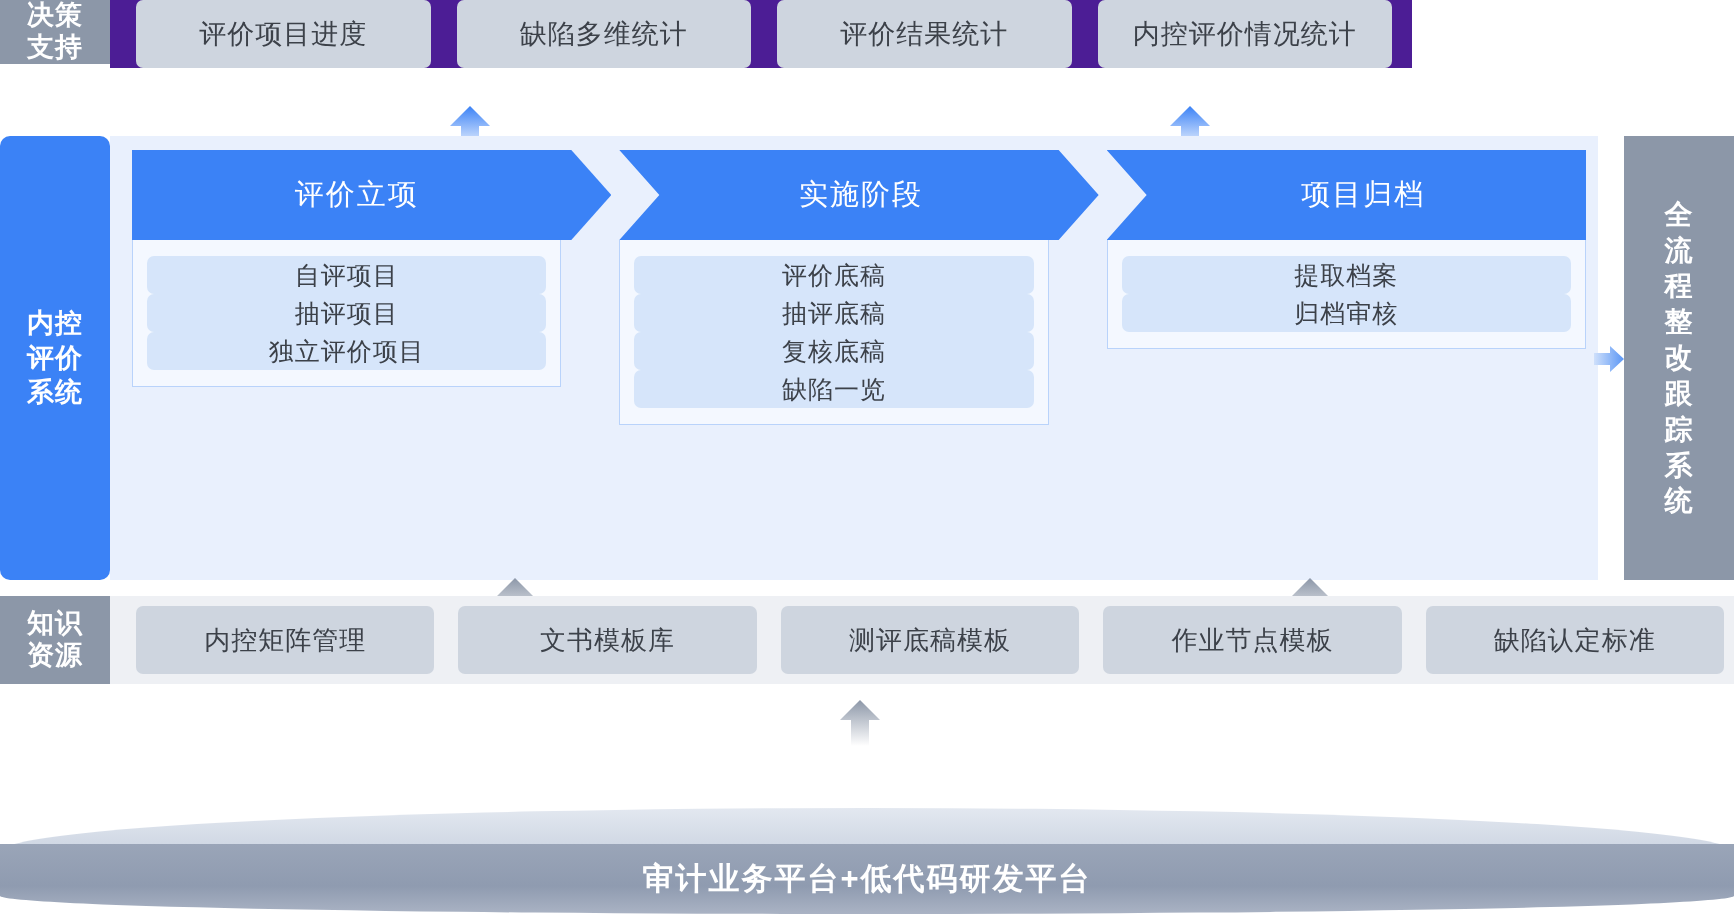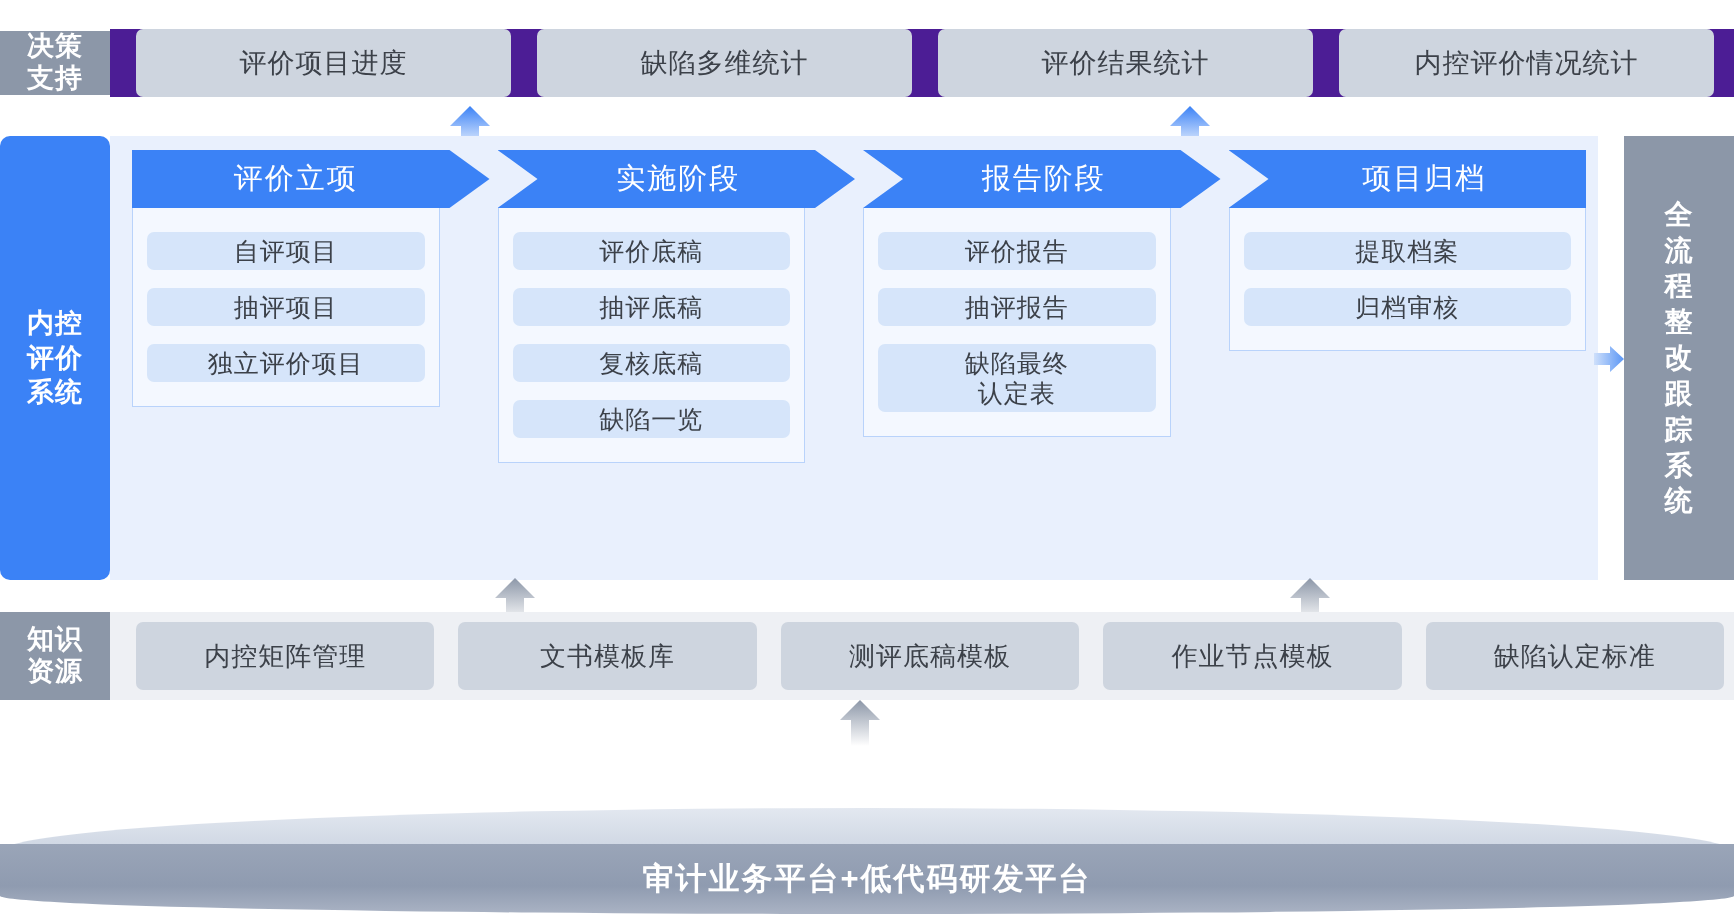--- a/index.html
+++ b/index.html
@@ -6,22 +6,22 @@
   html, body {
     width: 1734px; height: 914px;
     background: #ffffff;
     font-family: "Liberation Sans", "DejaVu Sans", sans-serif;
     overflow: hidden;
   }
   #root { position: relative; width: 1734px; height: 914px; background:#fff; }
 
   
   .row-decision {
-    position: absolute; left:0; top:17px; width:1734px; height:92px;
-    display:flex; align-items:center;
+    position: absolute; left:0; top:0; width:1412px; height:92px;
+    display:flex; align-items:flex-start;
   }
   .side-label-gray {
     width:110px; flex:0 0 110px;
     background:#8c97a8;
     color:#ffffff; font-weight:bold; font-size:27px; line-height:1.18;
     display:flex; flex-direction:column; align-items:center; justify-content:center;
     letter-spacing:1px;
   }
   .decision-track {
     flex:1; background:#4c1d95;
@@ -53,21 +53,21 @@
     padding:14px 12px 14px 22px;
   }
   .stage {
     position:relative; flex:1; min-width:0;
     margin-right:8px;
     display:flex; flex-direction:column;
   }
   .stage:last-child { margin-right:0; }
 
   .stage-head {
-    position:relative; height:58px;
+    position:relative; height:90px;
     background:#3b82f6;
     color:#ffffff; font-size:29px; letter-spacing:2px;
     display:flex; align-items:center; justify-content:center;
     clip-path: polygon(0 0, calc(100% - 40px) 0, 100% 50%, calc(100% - 40px) 100%, 0 100%);
     padding-right:30px;
     z-index:2;
   }
   .stage:first-child .stage-head { }
   .stage:not(:first-child) .stage-head {
     clip-path: polygon(0 0, calc(100% - 40px) 0, 100% 50%, calc(100% - 40px) 100%, 0 100%, 40px 50%);
@@ -77,22 +77,22 @@
     clip-path: polygon(0 0, 100% 0, 100% 100%, 0 100%, 40px 50%);
     padding-left:34px; padding-right:0;
   }
 
   .stage-body {
     flex:1;
     border:1px solid #b9d3fb;
     border-top:none;
     background:#f4f8ff;
     margin-right:50px;
-    padding:24px 14px;
-    display:flex; flex-direction:column; gap:18px;
+    padding:16px 14px;
+    display:flex; flex-direction:column; gap:0;
   }
   .stage:last-child .stage-body { margin-right:0; }
 
   .item {
     background:#d6e5fa; border-radius:7px;
     color:#3c4149; font-size:25px; letter-spacing:1px;
     display:flex; align-items:center; justify-content:center; text-align:center;
     line-height:1.2;
     flex:1;
     padding:4px 2px;
@@ -110,21 +110,21 @@
   }
   .right-panel .ch { display:block; }
 
   .side-arrow {
     position:absolute; left:-30px; top:50%; transform:translateY(-50%);
     width:30px; height:26px;
   }
 
   
   .row-knowledge {
-    position:absolute; left:0; top:612px; width:1734px; height:88px;
+    position:absolute; left:0; top:596px; width:1734px; height:88px;
     display:flex; align-items:stretch;
   }
   .knowledge-track {
     flex:1; background:#eef0f4;
     display:flex; align-items:center; gap:24px;
     padding:0 10px 0 26px;
   }
   .knowledge-card {
     flex:1; height:68px; background:#ced5df; border-radius:7px;
     display:flex; align-items:center; justify-content:center;
@@ -217,29 +217,20 @@
       <div class="stage">
         <div class="stage-head">实施阶段</div>
         <div class="stage-body">
           <div class="item">评价底稿</div>
           <div class="item">抽评底稿</div>
           <div class="item">复核底稿</div>
           <div class="item">缺陷一览</div>
         </div>
       </div>
 
-      <div class="stage">
-        <div class="stage-head">报告阶段</div>
-        <div class="stage-body">
-          <div class="item">评价报告</div>
-          <div class="item">抽评报告</div>
-          <div class="item" style="white-space:pre-line;">缺陷最终
-认定表</div>
-        </div>
-      </div>
 
       <div class="stage">
         <div class="stage-head">项目归档</div>
         <div class="stage-body">
           <div class="item">提取档案</div>
           <div class="item">归档审核</div>
         </div>
       </div>
     </div>
 

